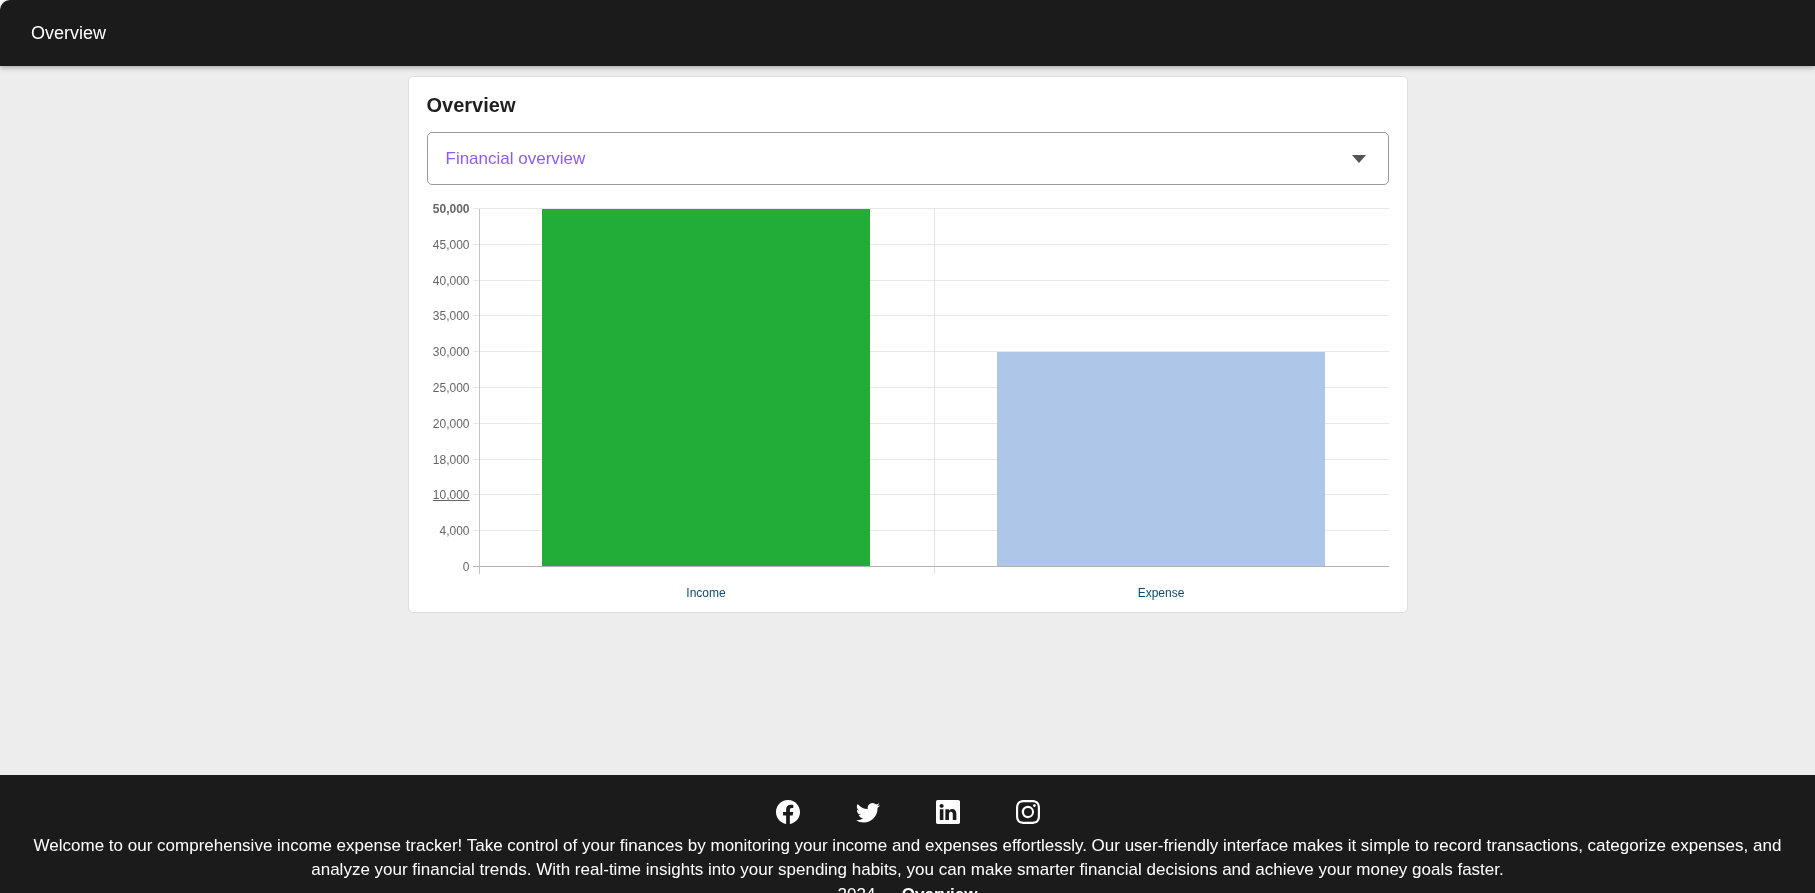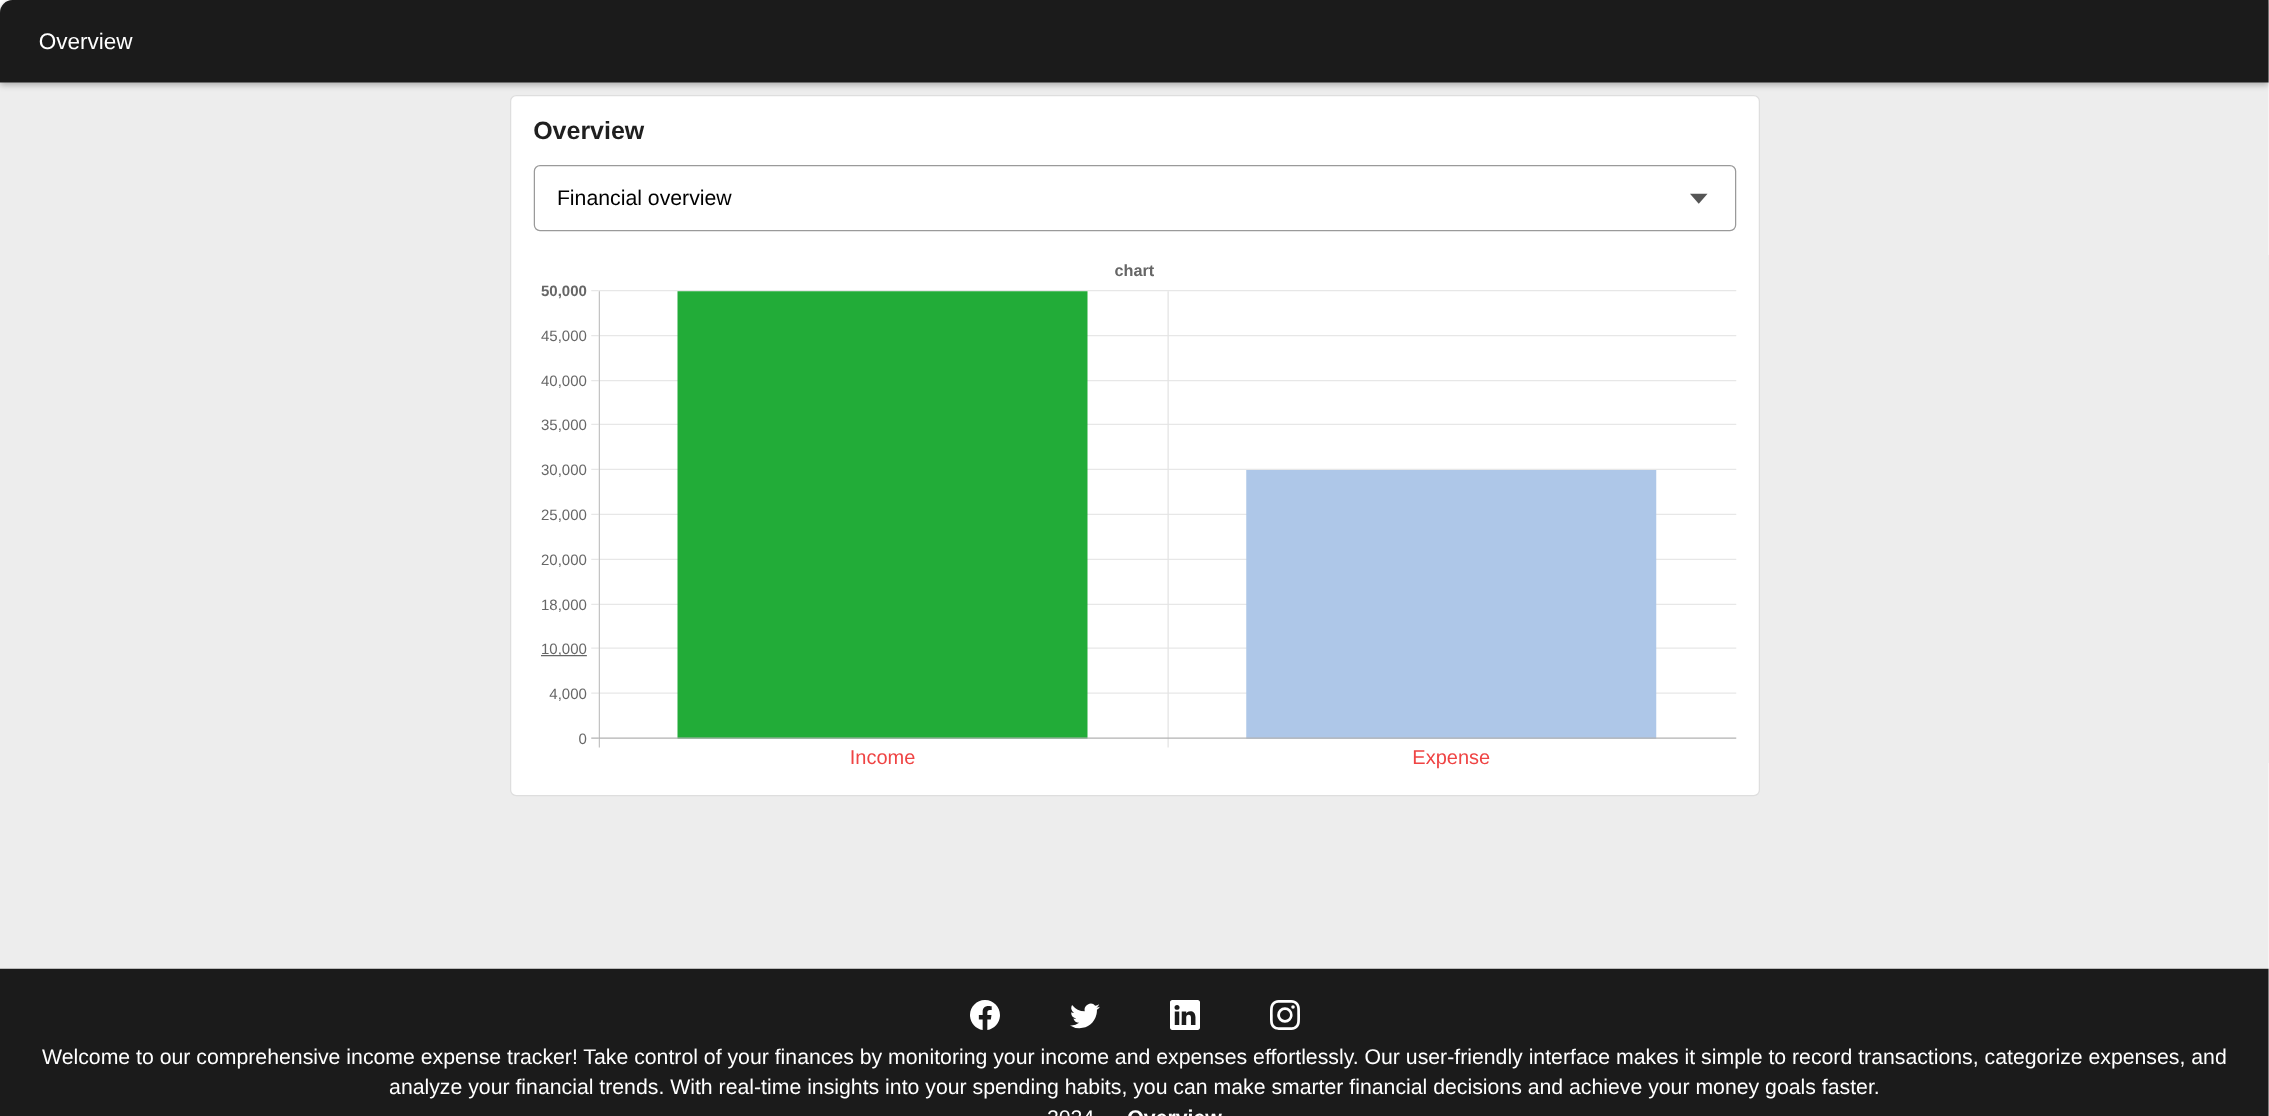--- a/index.html
+++ b/index.html
@@ -42,21 +42,21 @@
   .card-title { font-size: 20px; color: #1f1f1f; }
 
   .select {
     margin-top: 15px;
     height: 53px;
     border: 1px solid #9a9a9a;
     border-radius: 5px;
     background: #fff;
     display: flex; align-items: center; justify-content: space-between;
     padding: 0 22px 0 18px;
-    font-size: 17px; color: #000000;
+    font-size: 17px; color: #8b5cf6;
     cursor: pointer;
   }
   .select .arrow {
     width: 0; height: 0;
     border-left: 7px solid transparent;
     border-right: 7px solid transparent;
     border-top: 8px solid #555555;
   }
 
   
@@ -85,21 +85,21 @@
   .gridline.axis-line { background: #b2b2b2; z-index: 2; }
   .vline {
     position: absolute; top: 0; bottom: -7px; width: 1px;
     background: #e3e3e3;
   }
   .vline.axis-vline { background: #c4c4c4; }
   .bar { position: absolute; bottom: 0; z-index: 1; }
   .x-axis { position: relative; height: 20px; margin-left: 52px; margin-top: 7px; }
   .xtick {
     position: absolute; transform: translateX(-50%);
-    font-size: 16px; color: #ef4444; white-space: nowrap;
+    font-size: 12px; color: #0c4a6e; white-space: nowrap; margin-top: 12px;
   }
 
   
   .footer {
     height: 118px;
     background: #1b1b1b;
     color: #ffffff;
     text-align: center;
     padding-top: 24px;
   }
@@ -132,21 +132,20 @@
 <div class="main">
   <section class="card">
     <h2 class="card-title">Overview</h2>
 
     <div class="select" role="combobox">
       <span>Financial overview</span>
       <span class="arrow"></span>
     </div>
 
     <div class="chart">
-      <div class="chart-title">chart</div>
       <div class="chart-body">
         <div class="y-axis">
             <div class="ytick" style="bottom: 0%;">0</div>
             <div class="ytick" style="bottom: 10%;">4,000</div>
             <div class="ytick" style="bottom: 20%; text-decoration: underline;">10,000</div>
             <div class="ytick" style="bottom: 30%;">18,000</div>
             <div class="ytick" style="bottom: 40%;">20,000</div>
             <div class="ytick" style="bottom: 50%;">25,000</div>
             <div class="ytick" style="bottom: 60%; text-align: right;">30,000</div>
             <div class="ytick" style="bottom: 70%;">35,000</div>

